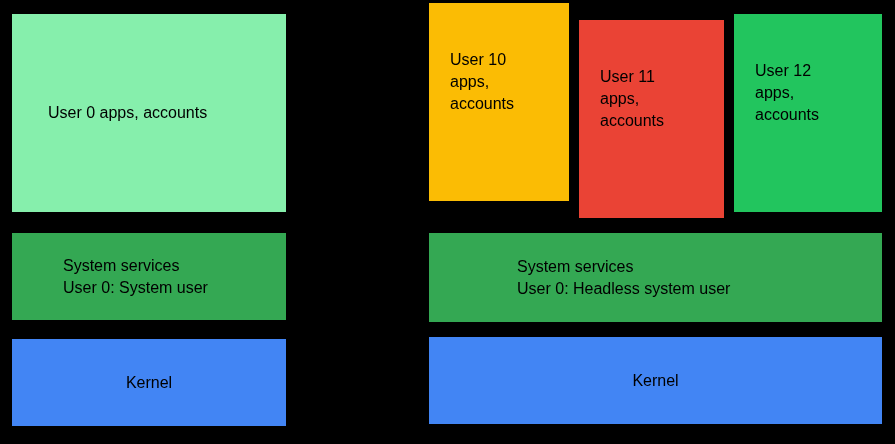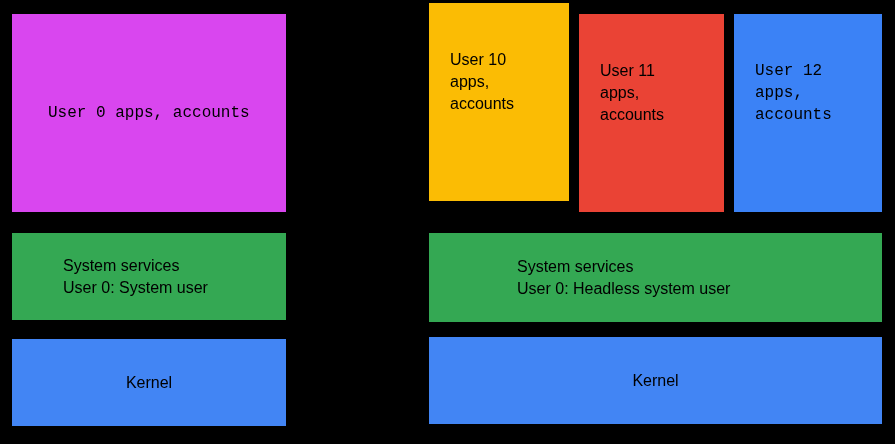--- a/index.html
+++ b/index.html
@@ -31,31 +31,31 @@
   }
   .h-center {
     justify-content: center;
   }
   
   .b-user0       { left: 12px;  top: 14px;  width: 274px; height: 198px; padding-left: 36px; }
   .b-sys-left    { left: 12px;  top: 233px; width: 274px; height: 87px;  padding-left: 51px; }
   .b-kernel-left { left: 12px;  top: 339px; width: 274px; height: 87px; }
   
   .b-user10      { left: 429px; top: 3px;  width: 140px; height: 198px; padding: 24px 8px 0 21px; }
-  .b-user11      { left: 579px; top: 14px;  width: 145px; height: 198px; padding: 24px 8px 0 21px; }
+  .b-user11      { left: 579px; top: 20px;  width: 145px; height: 198px; padding: 24px 8px 0 21px; }
   .b-user12      { left: 734px; top: 14px;  width: 148px; height: 198px; padding: 24px 8px 0 21px; }
   .b-sys-right   { left: 429px; top: 233px; width: 453px; height: 89px;  padding-left: 88px; }
   .b-kernel-right{ left: 429px; top: 337px; width: 453px; height: 87px; }
 </style>
 </head>
 <body>
 
 <div class="canvas" style="background-color: rgb(0, 0, 0); color: rgb(0, 0, 0);">
 
-  <div class="box v-center b-user0" style="background-color: #d946ef; font-family: Liberation Mono, monospace;">
+  <div class="box v-center b-user0" style="background-color: #86efac;">
     <span>User 0 apps, accounts</span>
   </div>
 
   <div class="box v-center b-sys-left" style="background-color: rgb(52, 168, 83);">
     <span>System services
 User 0: System user</span>
   </div>
 
   <div class="box v-center h-center b-kernel-left" style="background-color: rgb(66, 133, 244);">
     <span>Kernel</span>
@@ -66,21 +66,21 @@
 apps,
 accounts</span>
   </div>
 
   <div class="box b-user11" style="background-color: rgb(234, 67, 53);">
     <span>User 11
 apps,
 accounts</span>
   </div>
 
-  <div class="box b-user12" style="background-color: #3b82f6; font-family: Liberation Mono, monospace;">
+  <div class="box b-user12" style="background-color: #22c55e;">
     <span>User 12
 apps,
 accounts</span>
   </div>
 
   <div class="box v-center b-sys-right" style="background-color: rgb(52, 168, 83);">
     <span>System services
 User 0: Headless system user</span>
   </div>
 

